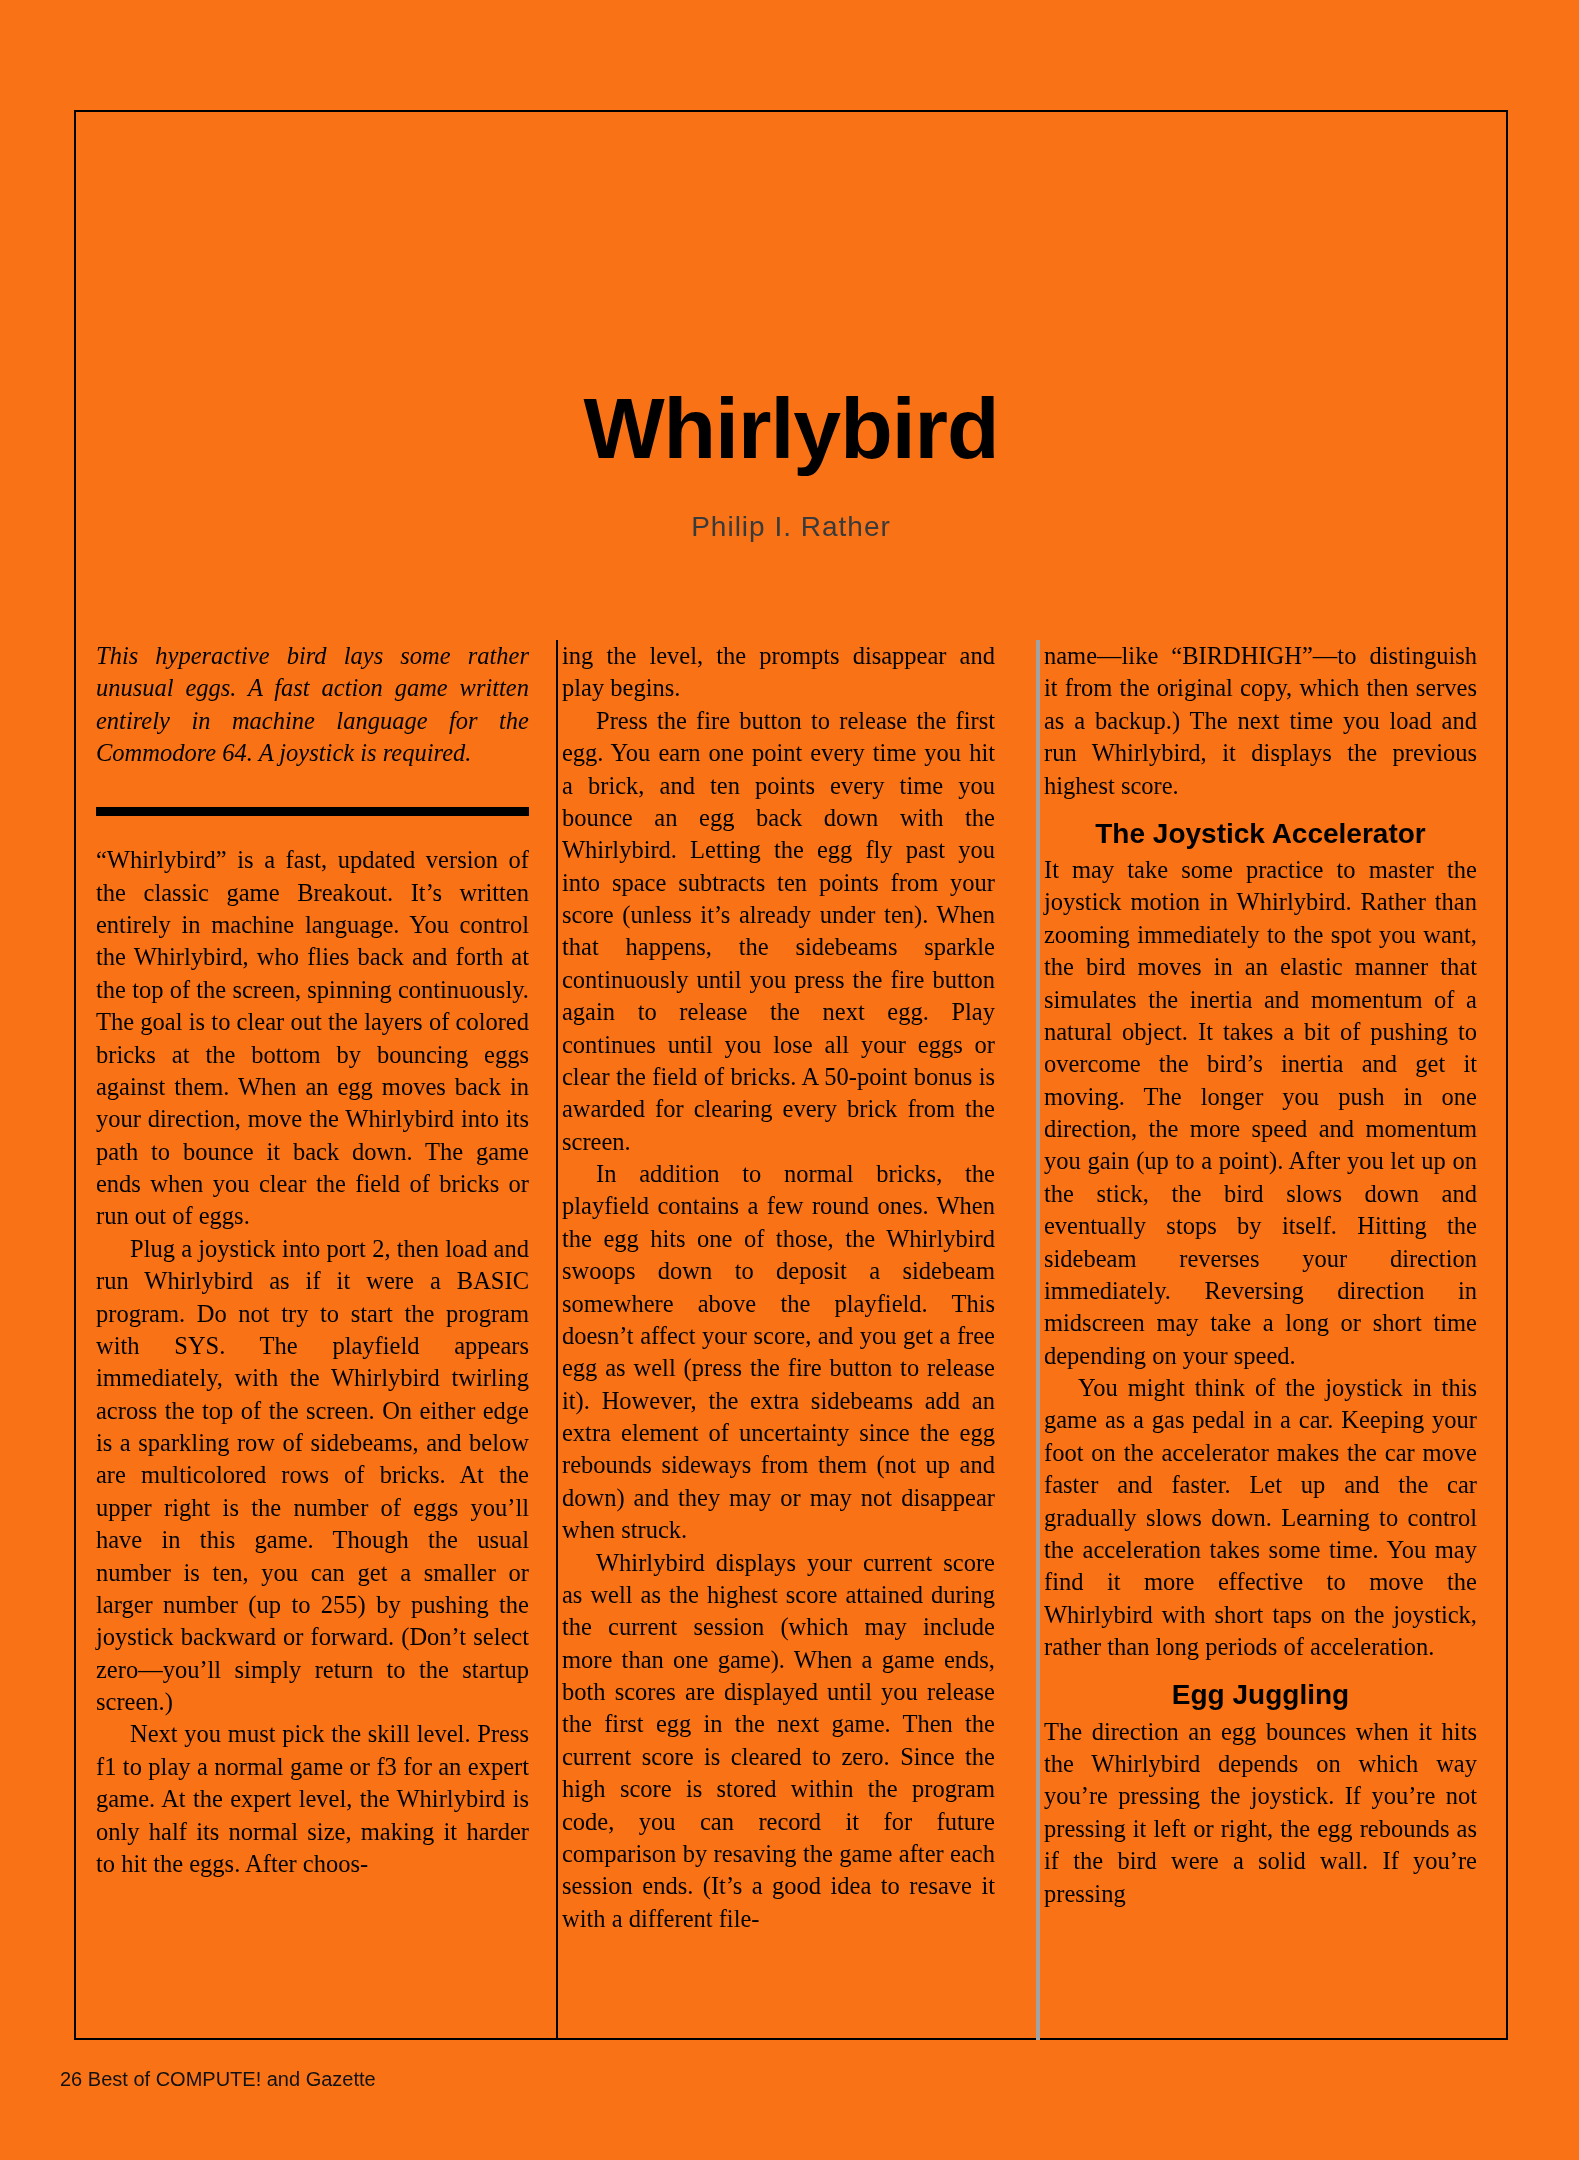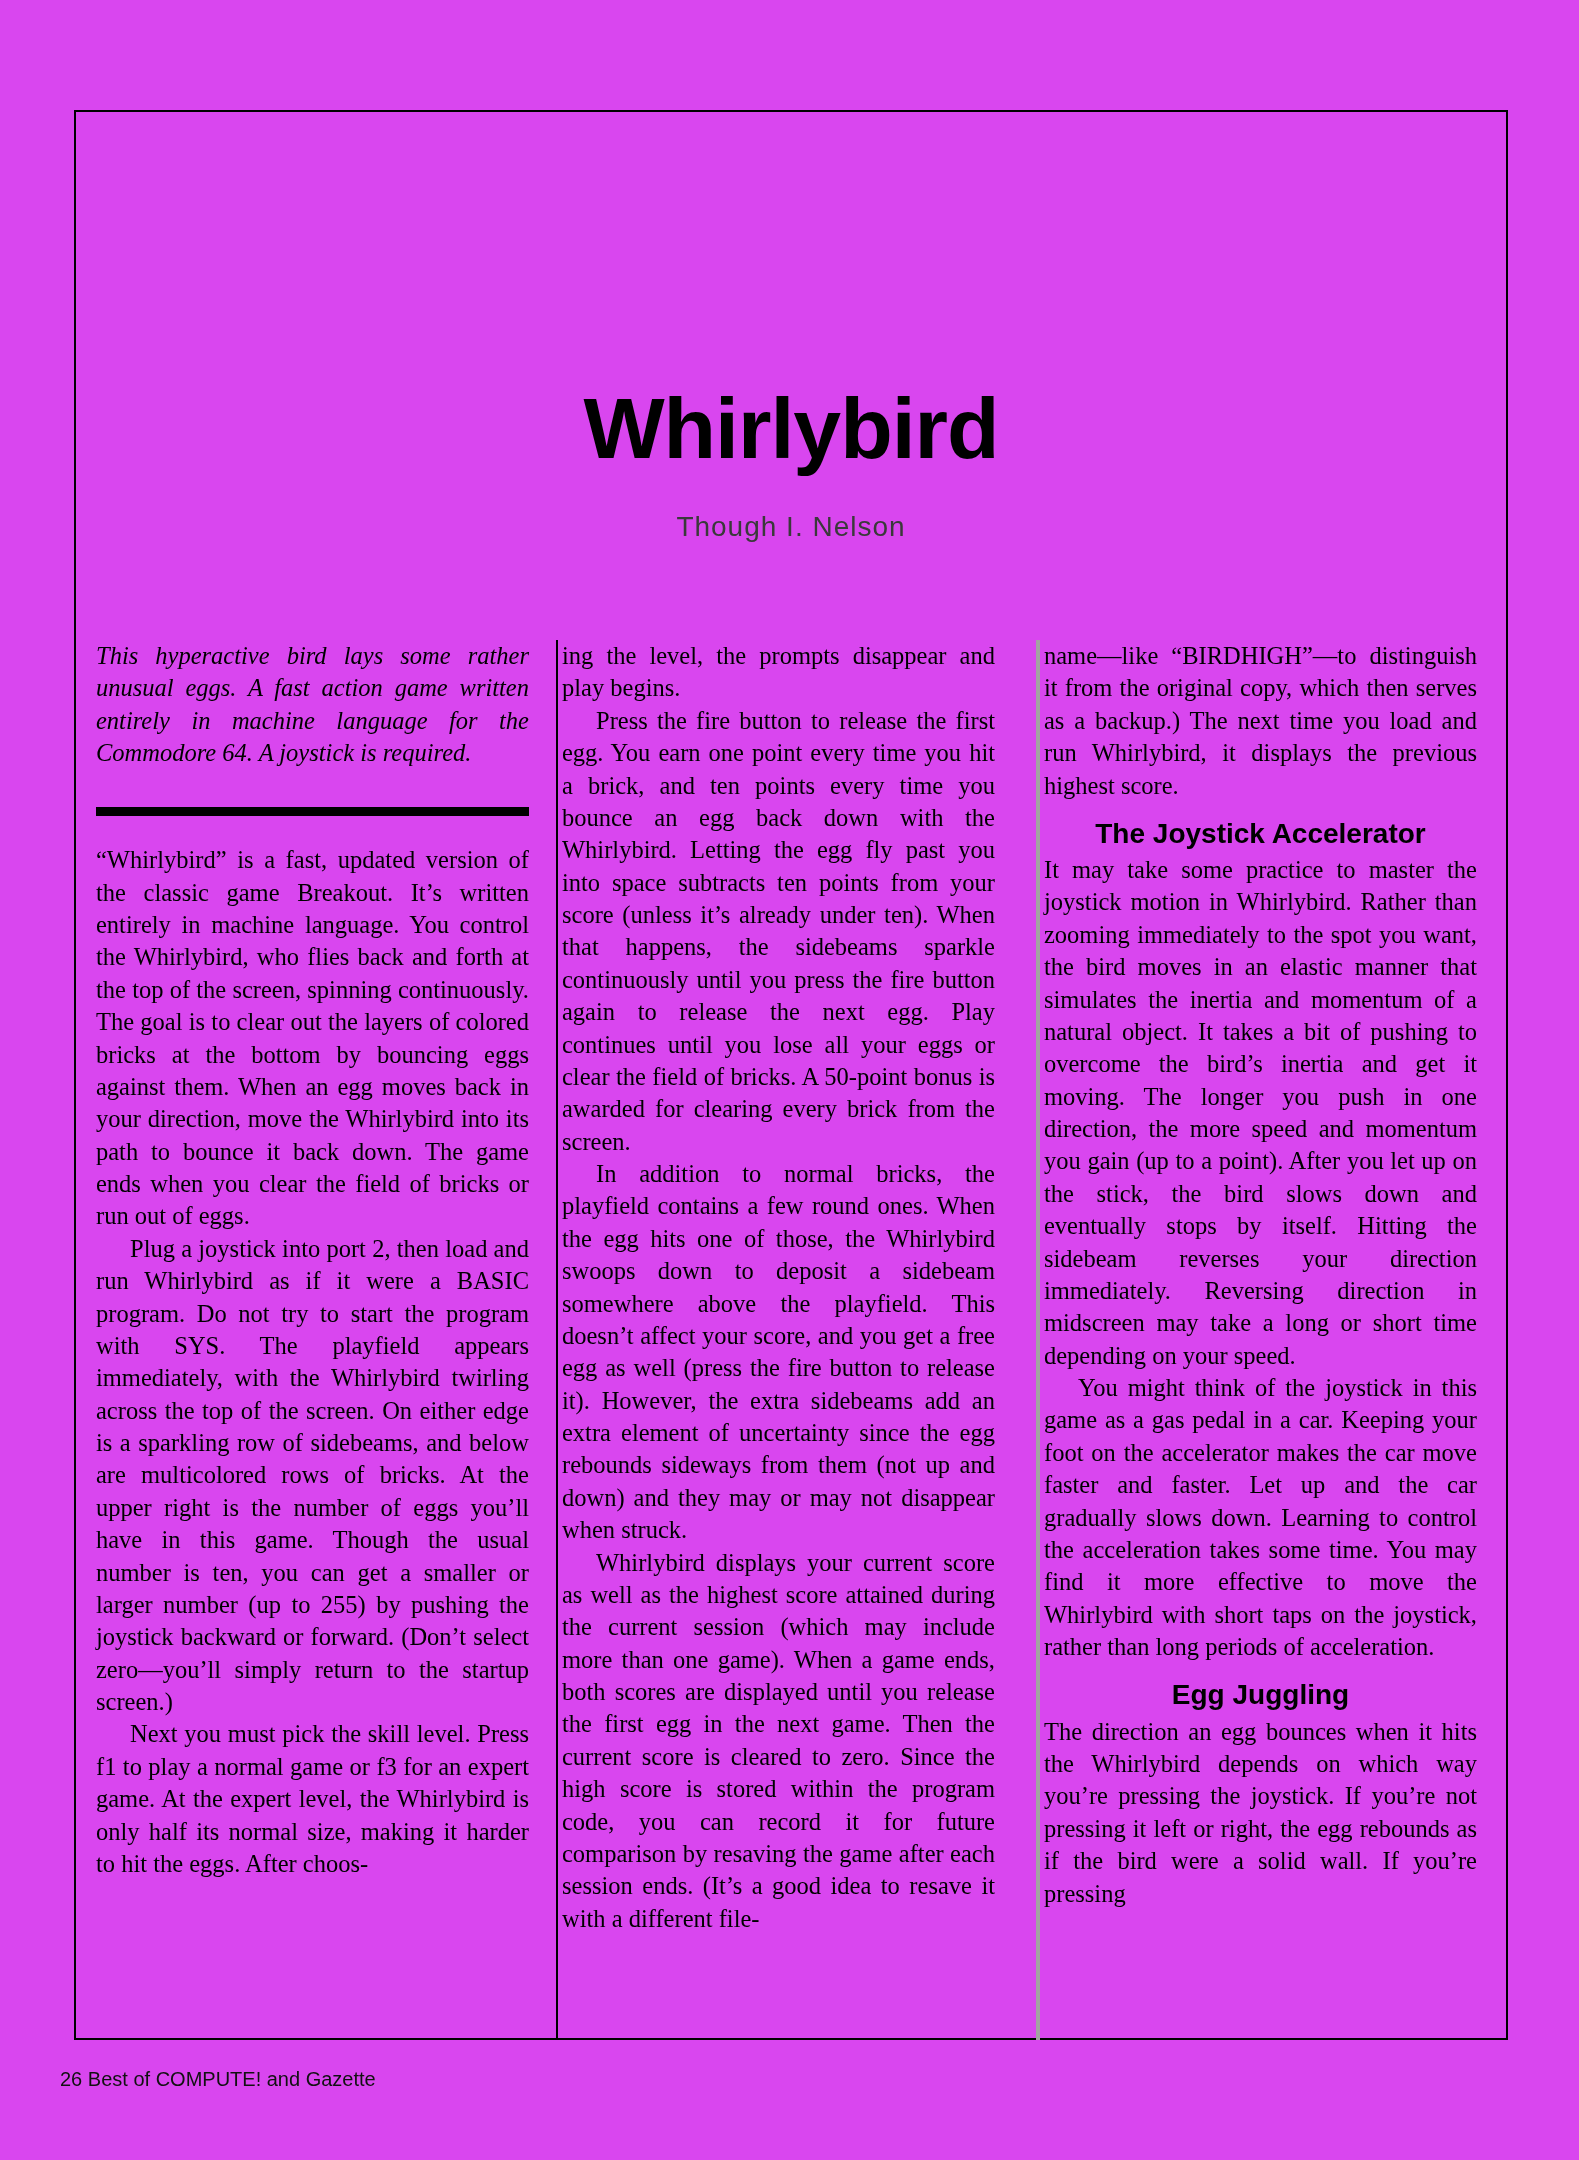--- a/index.html
+++ b/index.html
@@ -13,21 +13,21 @@
     font-family: "Liberation Serif", serif;
     color: #000000;
     position: relative;
     overflow: hidden;
   }
   .page {
     position: absolute;
     left: 0; top: 0;
     width: 1579px;
     height: 2160px;
-    background: #d946ef;
+    background: #f97316;
   }
   .frame {
     position: absolute;
     left: 74px;
     top: 110px;
     width: 1434px;
     height: 1930px;
     border: 2px solid #000000;
     box-sizing: border-box;
   }
@@ -119,21 +119,21 @@
   .footer .pg { }
 </style>
 </head>
 <body>
 
 <div class="page">
   <div class="frame"></div>
 
   <div class="inner">
     <div class="title">Whirlybird</div>
-    <div class="byline">Though I. Nelson</div>
+    <div class="byline">Philip I. Rather</div>
   </div>
 
   <div class="columns">
 
     <div class="col left">
       <div class="deck">
         <span>This hyperactive bird lays some rather unusual eggs. A fast action game written entirely in machine language for the Commodore 64. A joystick is required.</span>
       </div>
       <div class="rule"></div>
       <p>“Whirlybird” is a fast, updated version of the classic game Breakout. It’s written entirely in machine language. You control the Whirlybird, who flies back and forth at the top of the screen, spinning continuously. The goal is to clear out the layers of colored bricks at the bottom by bouncing eggs against them. When an egg moves back in your direction, move the Whirlybird into its path to bounce it back down. The game ends when you clear the field of bricks or run out of eggs.</p>

